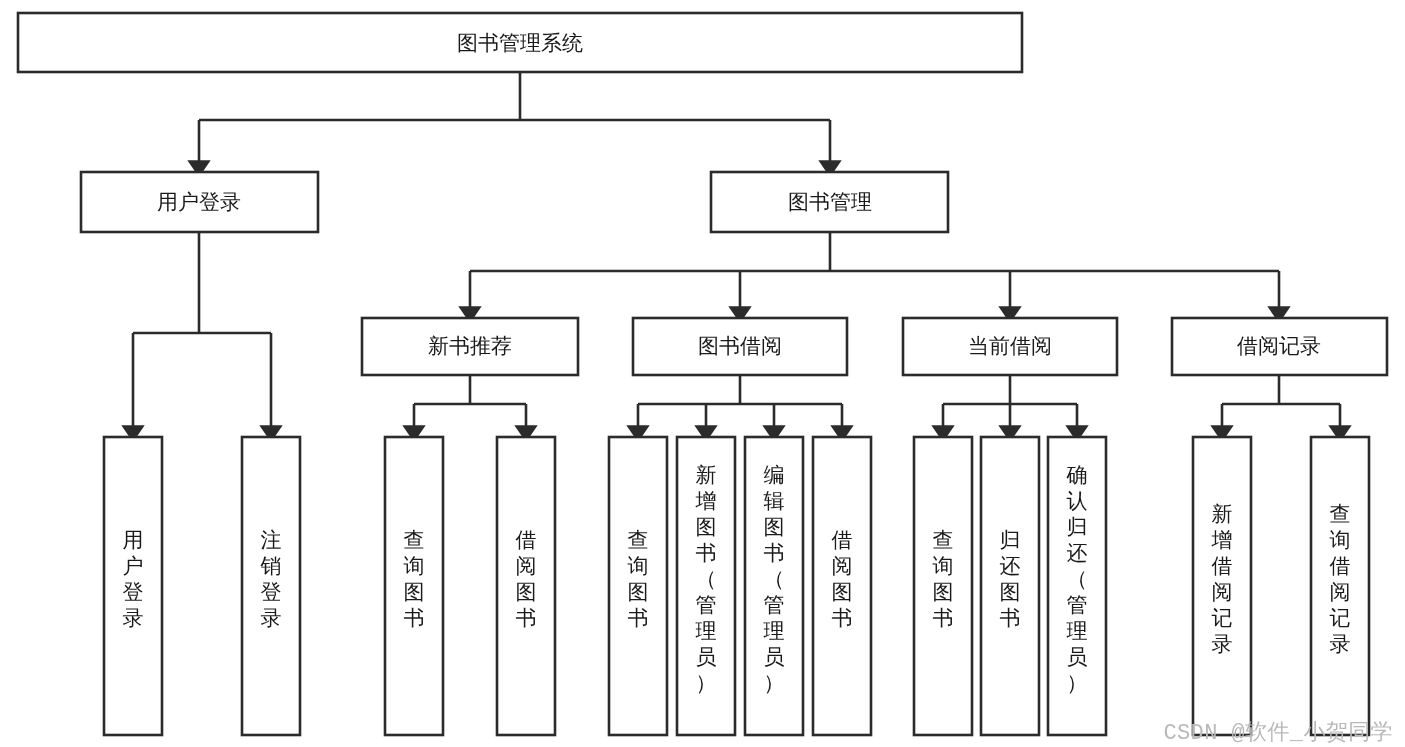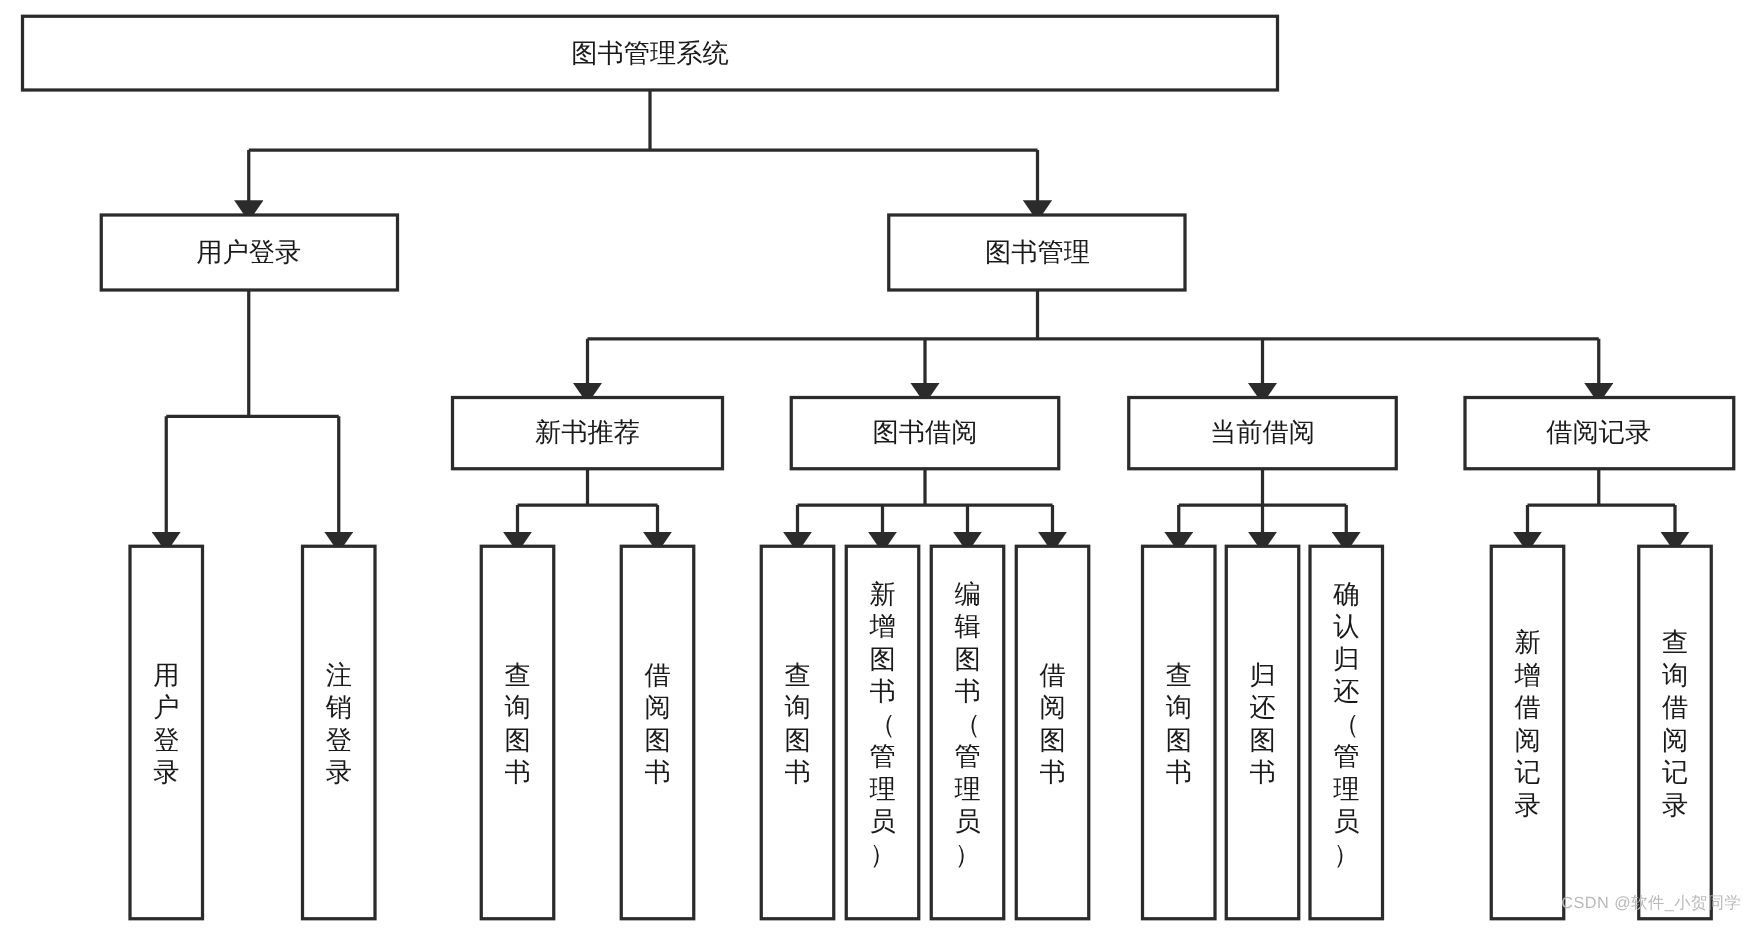--- a/index.html
+++ b/index.html
@@ -47,23 +47,23 @@
   }
   .connector {
     stroke: #2b2b2b;
     stroke-width: 2.6;
     fill: none;
     stroke-linecap: butt;
   }
   .watermark-text {
     position: absolute;
     right: 12px;
-    bottom: 16px;
-    font-family: Liberation Sans, sans-serif;
-    font-size: 13px;
+    bottom: 0;
+    font-family: Liberation Mono, monospace;
+    font-size: 22px;
     color: #b9b9b9;
     white-space: nowrap;
     letter-spacing: 0.4px;
     user-select: none;
   }
 </style>
 </head>
 <body>
 
 <div id="diagram-root">

